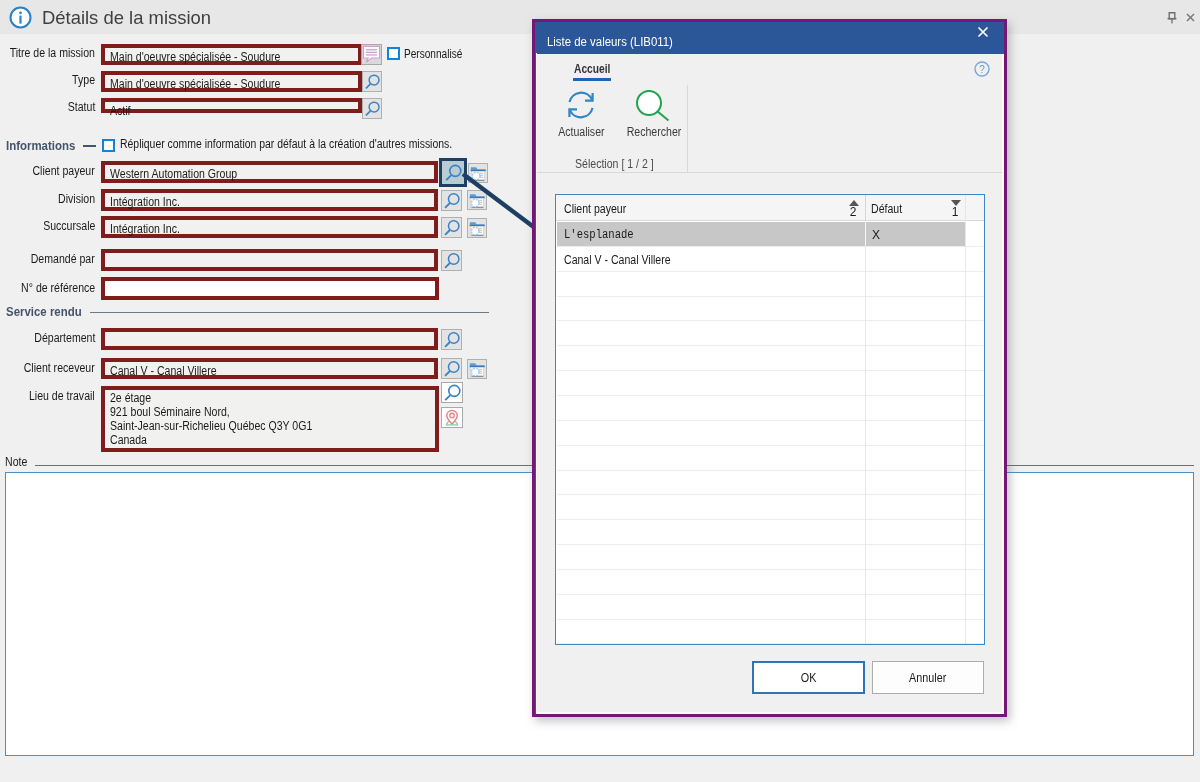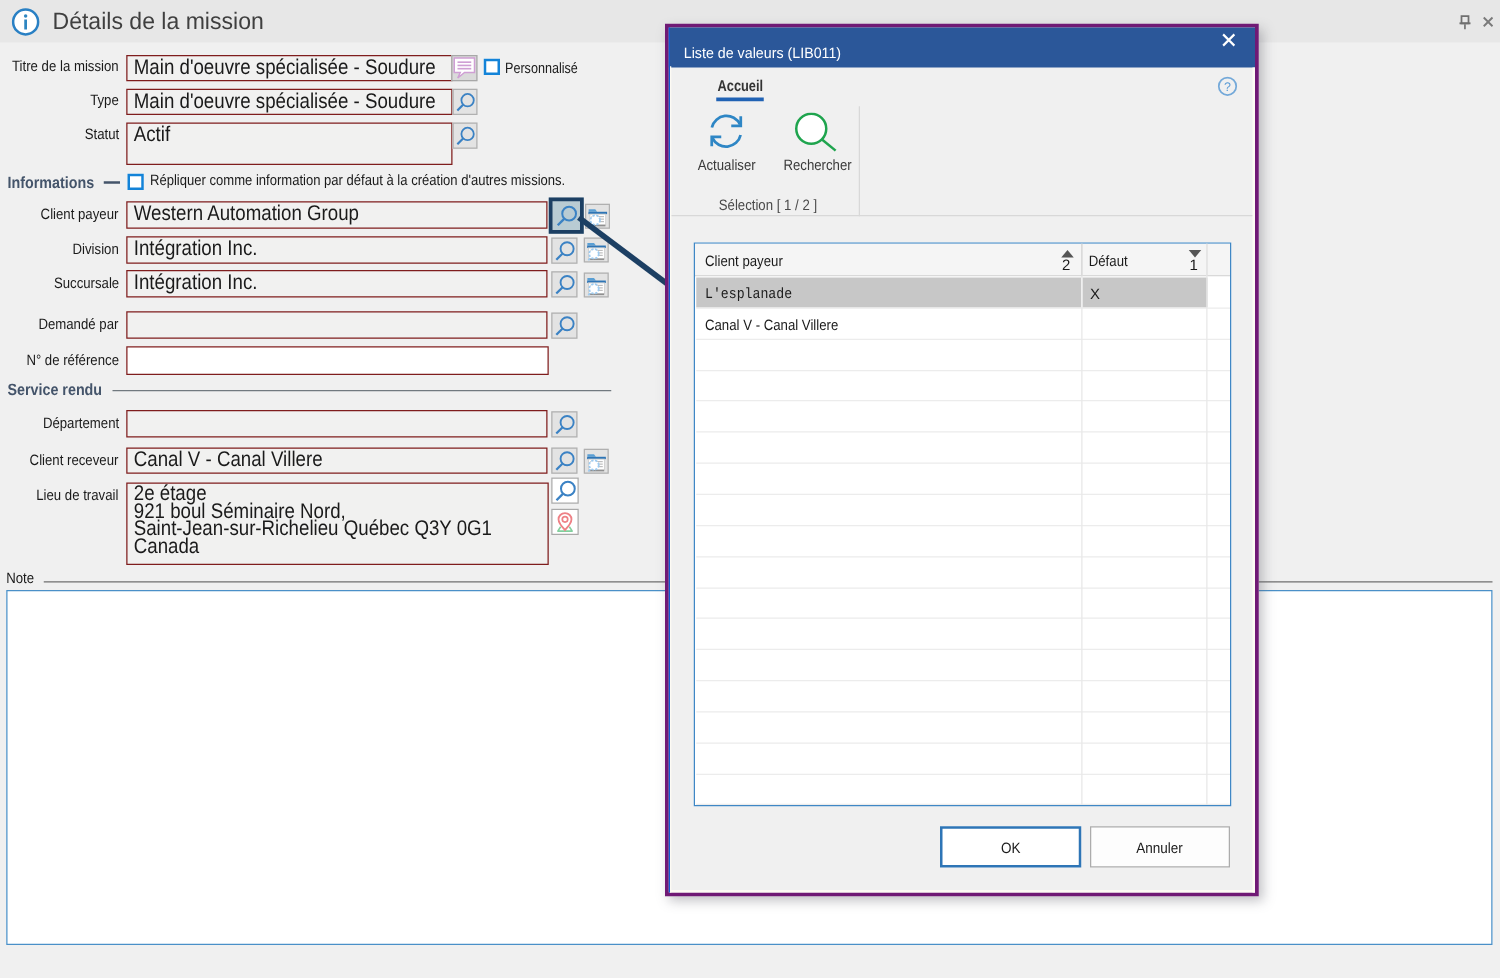--- a/index.html
+++ b/index.html
@@ -1,21 +1,21 @@
 <!DOCTYPE html>
 <html><head>
 <meta charset="utf-8">
 <style>
 * { margin:0; padding:0; box-sizing:border-box; }
 html,body { width:1200px; height:782px; overflow:hidden; }
 body { background:#f0f0f0; font-family:"Liberation Sans", sans-serif; font-size:12px; color:#1a1a1a; position:relative; }
 .abs { position:absolute; }
 .tx { display:inline-block; white-space:nowrap; }
 .lbl { position:absolute; text-align:right; width:150px; left:-55px; color:#1a1a1a; white-space:nowrap; }
-.inp { position:absolute; background:#f1f1f0; border:1px solid #7f1d1d; padding:1px 5px; font-size:17px; line-height:16px; color:#1a1a1a; white-space:nowrap; }
+.inp { position:absolute; background:#f1f1f0; border:4px solid #7f1d1d; padding:1px 5px; font-size:12px; line-height:16px; color:#1a1a1a; white-space:nowrap; }
 .btn { position:absolute; background:#e3e3e3; border:1px solid #b0b0b0; display:flex; align-items:center; justify-content:center; }
 .btnw { background:#fff; border:1px solid #a9a9a9; }
 .cb { position:absolute; width:13px; height:13px; background:#fff; border:2px solid #1383d8; }
 .sect { position:absolute; font-weight:bold; color:#44546a; font-size:13px; white-space:nowrap; }
 .hline { position:absolute; height:1px; }
 </style>
 </head>
 <body>
 
 <div class="abs" style="left:0;top:0;width:1200px;height:34px;background:#e7e7e7;"></div>
@@ -39,21 +39,21 @@
 <div class="lbl" style="top:164px;"><span class="tx" style="transform:scaleX(0.88);transform-origin:100% 50%;">Client payeur</span></div>
 <div class="lbl" style="top:192px;"><span class="tx" style="transform:scaleX(0.88);transform-origin:100% 50%;">Division</span></div>
 <div class="lbl" style="top:219px;"><span class="tx" style="transform:scaleX(0.88);transform-origin:100% 50%;">Succursale</span></div>
 <div class="lbl" style="top:252px;"><span class="tx" style="transform:scaleX(0.88);transform-origin:100% 50%;">Demandé par</span></div>
 <div class="lbl" style="top:281px;"><span class="tx" style="transform:scaleX(0.88);transform-origin:100% 50%;">N° de référence</span></div>
 <div class="lbl" style="top:331px;"><span class="tx" style="transform:scaleX(0.88);transform-origin:100% 50%;">Département</span></div>
 <div class="lbl" style="top:361px;"><span class="tx" style="transform:scaleX(0.88);transform-origin:100% 50%;">Client receveur</span></div>
 <div class="lbl" style="top:389px;"><span class="tx" style="transform:scaleX(0.88);transform-origin:100% 50%;">Lieu de travail</span></div>
 <div class="inp" style="left:101px;top:44px;width:261px;height:21px;"><span class="tx" style="transform:scaleX(0.88);transform-origin:0 50%;">Main d'oeuvre spécialisée - Soudure</span></div>
 <div class="inp" style="left:101px;top:71px;width:261px;height:21px;"><span class="tx" style="transform:scaleX(0.88);transform-origin:0 50%;">Main d'oeuvre spécialisée - Soudure</span></div>
-<div class="inp" style="left:101px;top:98px;width:261px;height:34px;"><span class="tx" style="transform:scaleX(0.88);transform-origin:0 50%;">Actif</span></div>
+<div class="inp" style="left:101px;top:98px;width:261px;height:15px;"><span class="tx" style="transform:scaleX(0.88);transform-origin:0 50%;">Actif</span></div>
 <div class="inp" style="left:101px;top:161px;width:337px;height:22px;"><span class="tx" style="transform:scaleX(0.88);transform-origin:0 50%;">Western Automation Group</span></div>
 <div class="inp" style="left:101px;top:189px;width:337px;height:22px;"><span class="tx" style="transform:scaleX(0.88);transform-origin:0 50%;">Intégration Inc.</span></div>
 <div class="inp" style="left:101px;top:216px;width:337px;height:22px;"><span class="tx" style="transform:scaleX(0.88);transform-origin:0 50%;">Intégration Inc.</span></div>
 <div class="inp" style="left:101px;top:249px;width:337px;height:22px;"></div>
 <div class="inp" style="left:101px;top:277px;width:338px;height:23px;background:#fff;"></div>
 <div class="inp" style="left:101px;top:328px;width:337px;height:22px;"></div>
 <div class="inp" style="left:101px;top:358px;width:337px;height:21px;"><span class="tx" style="transform:scaleX(0.88);transform-origin:0 50%;">Canal V - Canal Villere</span></div>
 <div class="inp" style="left:101px;top:386px;width:338px;height:66px;line-height:14px;padding-top:1px;"><span class="tx" style="transform:scaleX(0.88);transform-origin:0 50%;">2e étage</span><br><span class="tx" style="transform:scaleX(0.88);transform-origin:0 50%;">921 boul Séminaire Nord,</span><br><span class="tx" style="transform:scaleX(0.88);transform-origin:0 50%;">Saint-Jean-sur-Richelieu Québec Q3Y 0G1</span><br><span class="tx" style="transform:scaleX(0.88);transform-origin:0 50%;">Canada</span></div>
 <div class="sect" style="left:6px;top:138px;"><span class="tx" style="transform:scaleX(0.88);transform-origin:0 50%;">Informations</span></div>
 <div class="hline" style="left:83px;top:145px;width:13px;height:1.5px;background:#44546a;"></div>

